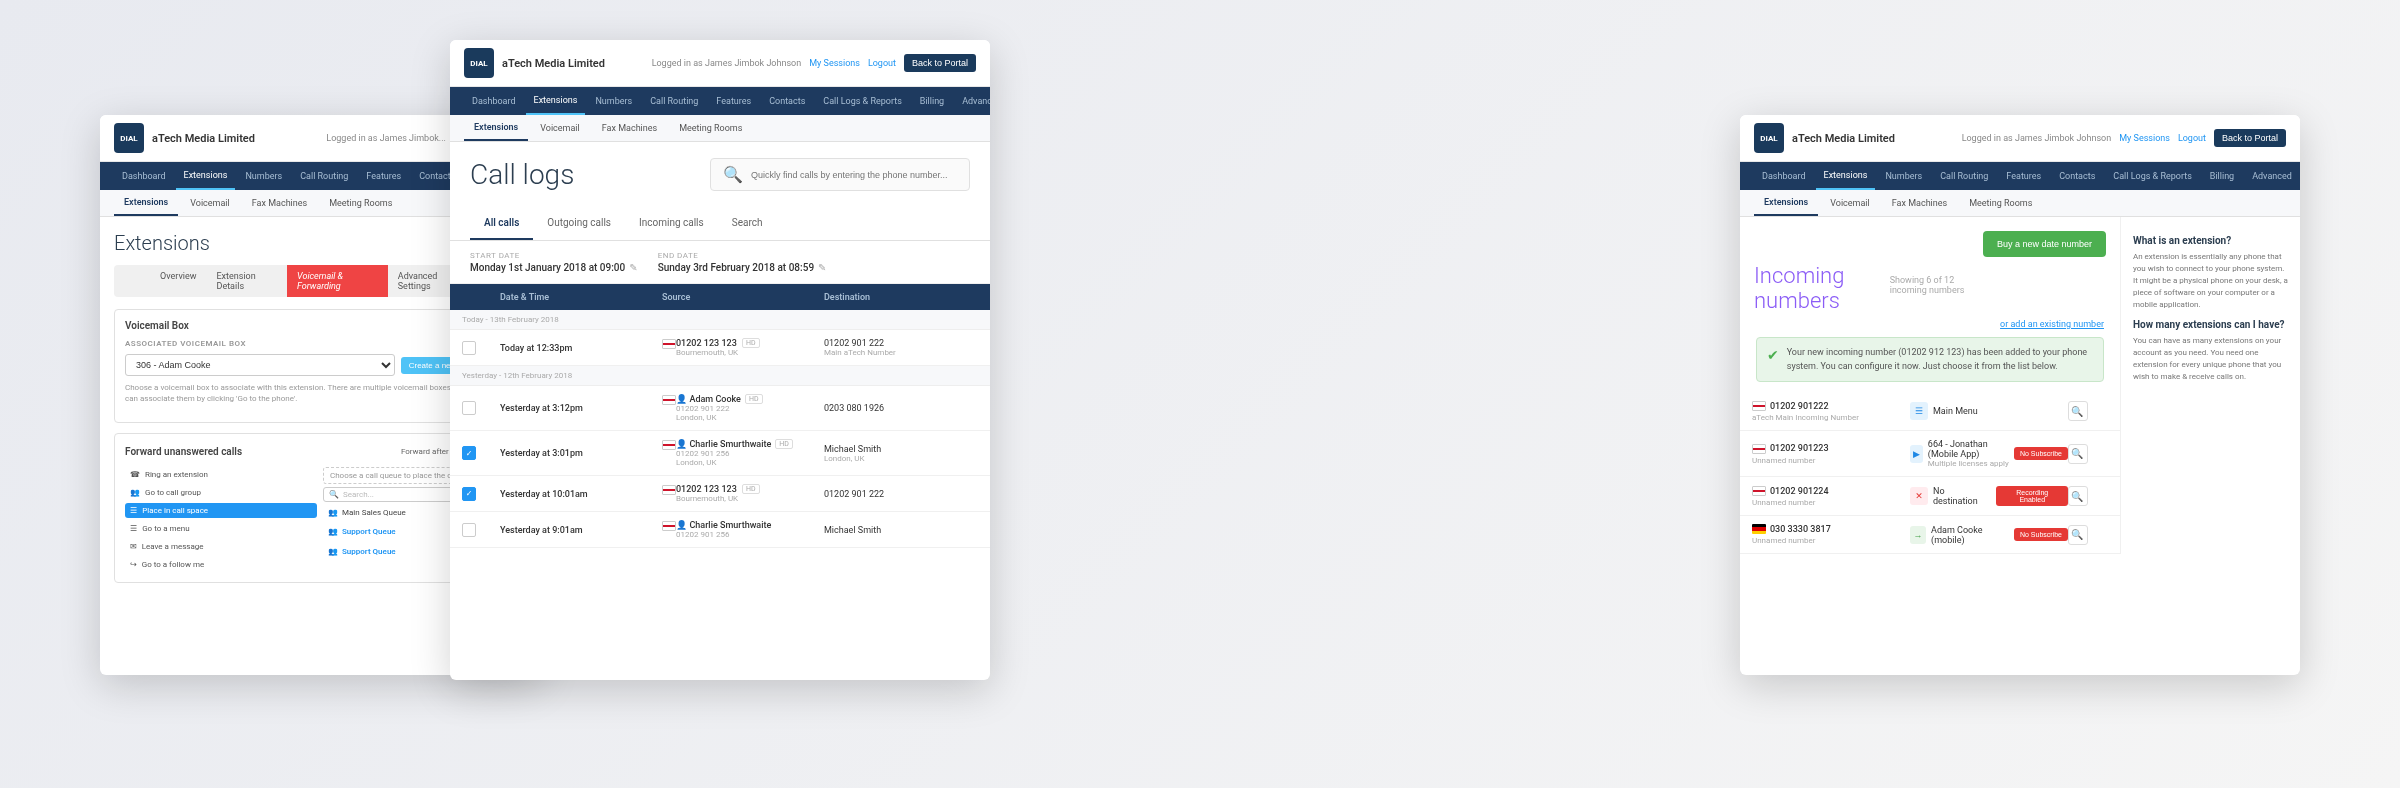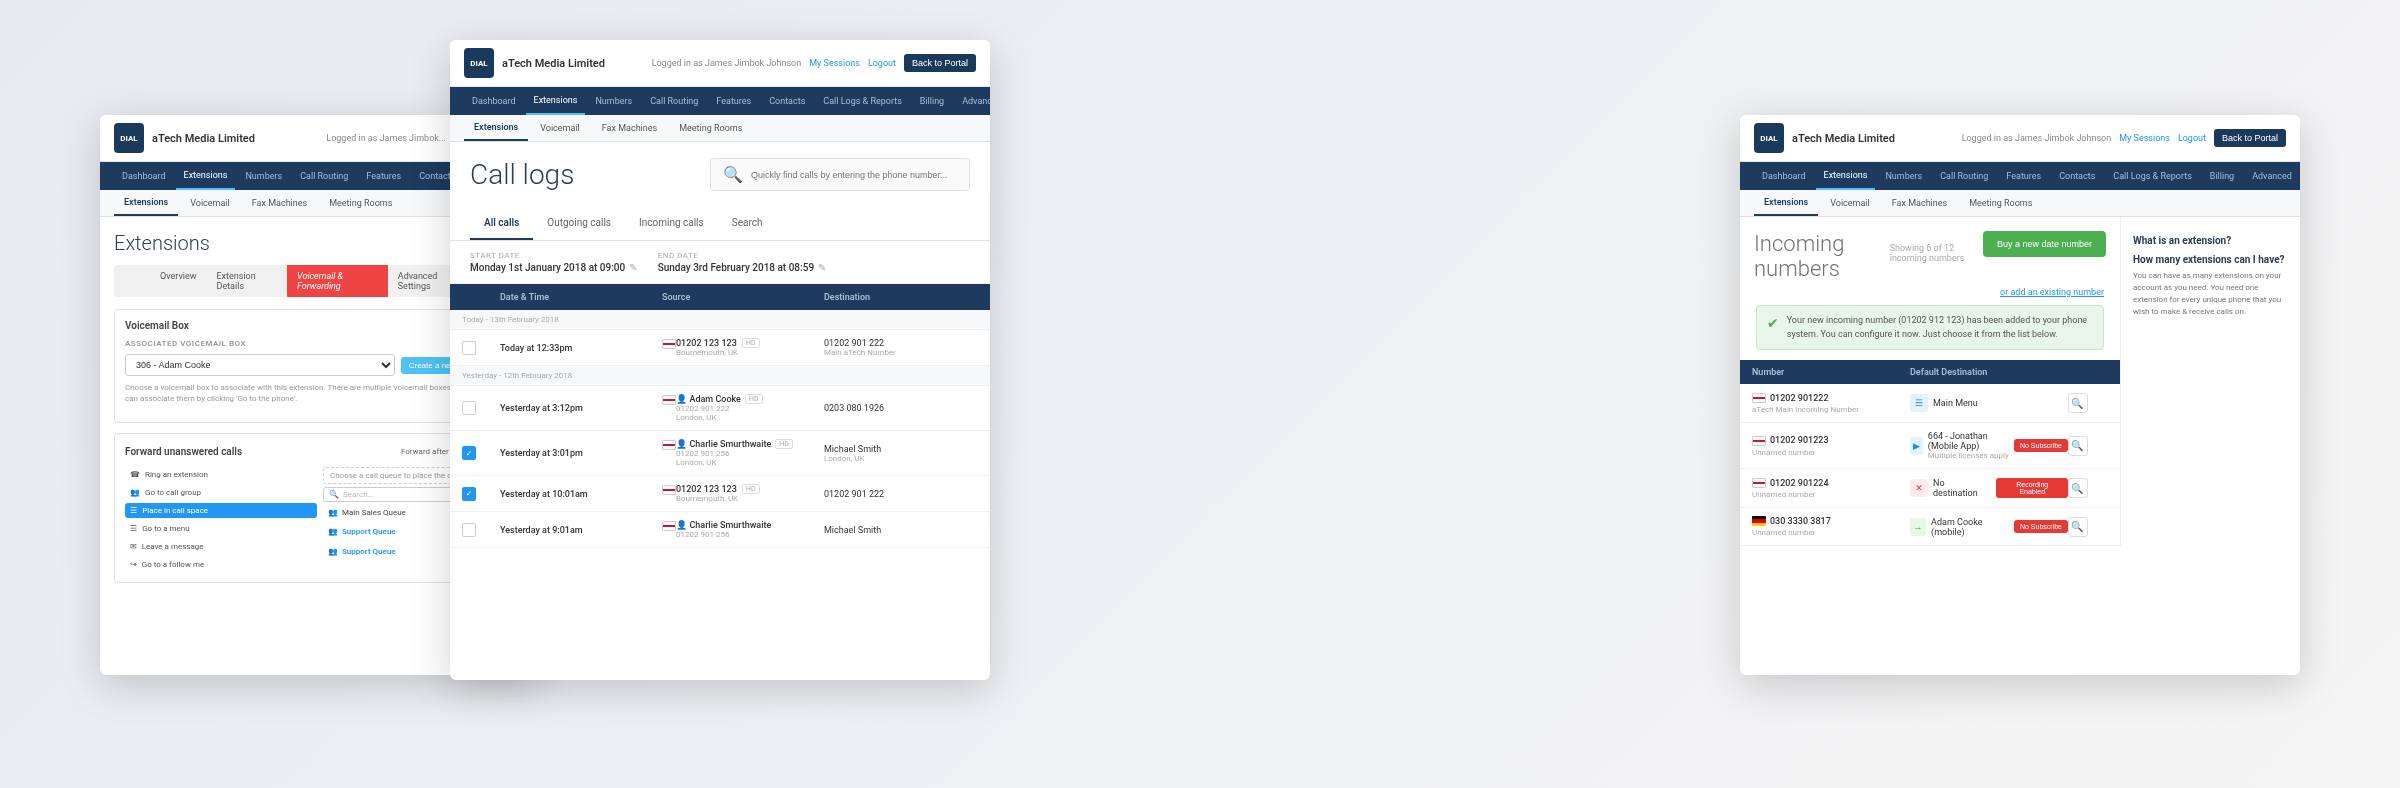--- a/index.html
+++ b/index.html
@@ -567,21 +567,22 @@
     }
 
     .dest-sub {
       font-size: 8px;
       color: #aaa;
     }
 
     .incoming-title {
       font-size: 22px;
       font-weight: 300;
-      color: #737373;
+      color: #8b5cf6;
+      margin-top: 32px;
     }
 
     .showing-count {
       font-size: 9px;
       color: #aaa;
       margin-left: 8px;
     }
 
     .btn-buy {
       background: #4CAF50;
@@ -1104,25 +1105,20 @@
           </div>
           <button class="btn-buy">Buy a new date number</button>
         </div>
         <a href="#" class="link-add">or add an existing number</a>
 
         <div class="success-banner">
           <span class="success-icon">✔</span>
           <span class="success-text">Your new incoming number (01202 912 123) has been added to your phone system. You can configure it now. Just choose it from the list below.</span>
         </div>
 
-        <div class="numbers-table-header">
-          <div class="numbers-table-header-cell">Number</div>
-          <div class="numbers-table-header-cell">Default Destination</div>
-          <div class="numbers-table-header-cell"></div>
-        </div>
 
         <div class="number-row">
           <div class="number-cell">
             <div class="number-main">
               <div class="flag-uk"></div>
               01202 901222
             </div>
             <div class="number-label">aTech Main Incoming Number</div>
           </div>
           <div class="dest-cell">
@@ -1185,19 +1181,20 @@
               <div class="dest-text">Adam Cooke (mobile)</div>
             </div>
             <button class="btn-no-subscribe">No Subscribe</button>
           </div>
           <div class="search-icon-btn">🔍</div>
         </div>
       </div>
 
       <div class="info-panel">
         <div class="info-question">What is an extension?</div>
+        <div class="info-answer">An extension is essentially any phone that you wish to connect to your phone system. It might be a physical phone on your desk, a piece of software on your computer or a mobile application.</div>
         <div class="info-question">How many extensions can I have?</div>
         <div class="info-answer">You can have as many extensions on your account as you need. You need one extension for every unique phone that you wish to make &amp; receive calls on.</div>
       </div>
     </div>
   </div>
 
 </div>
 
 </body></html>

